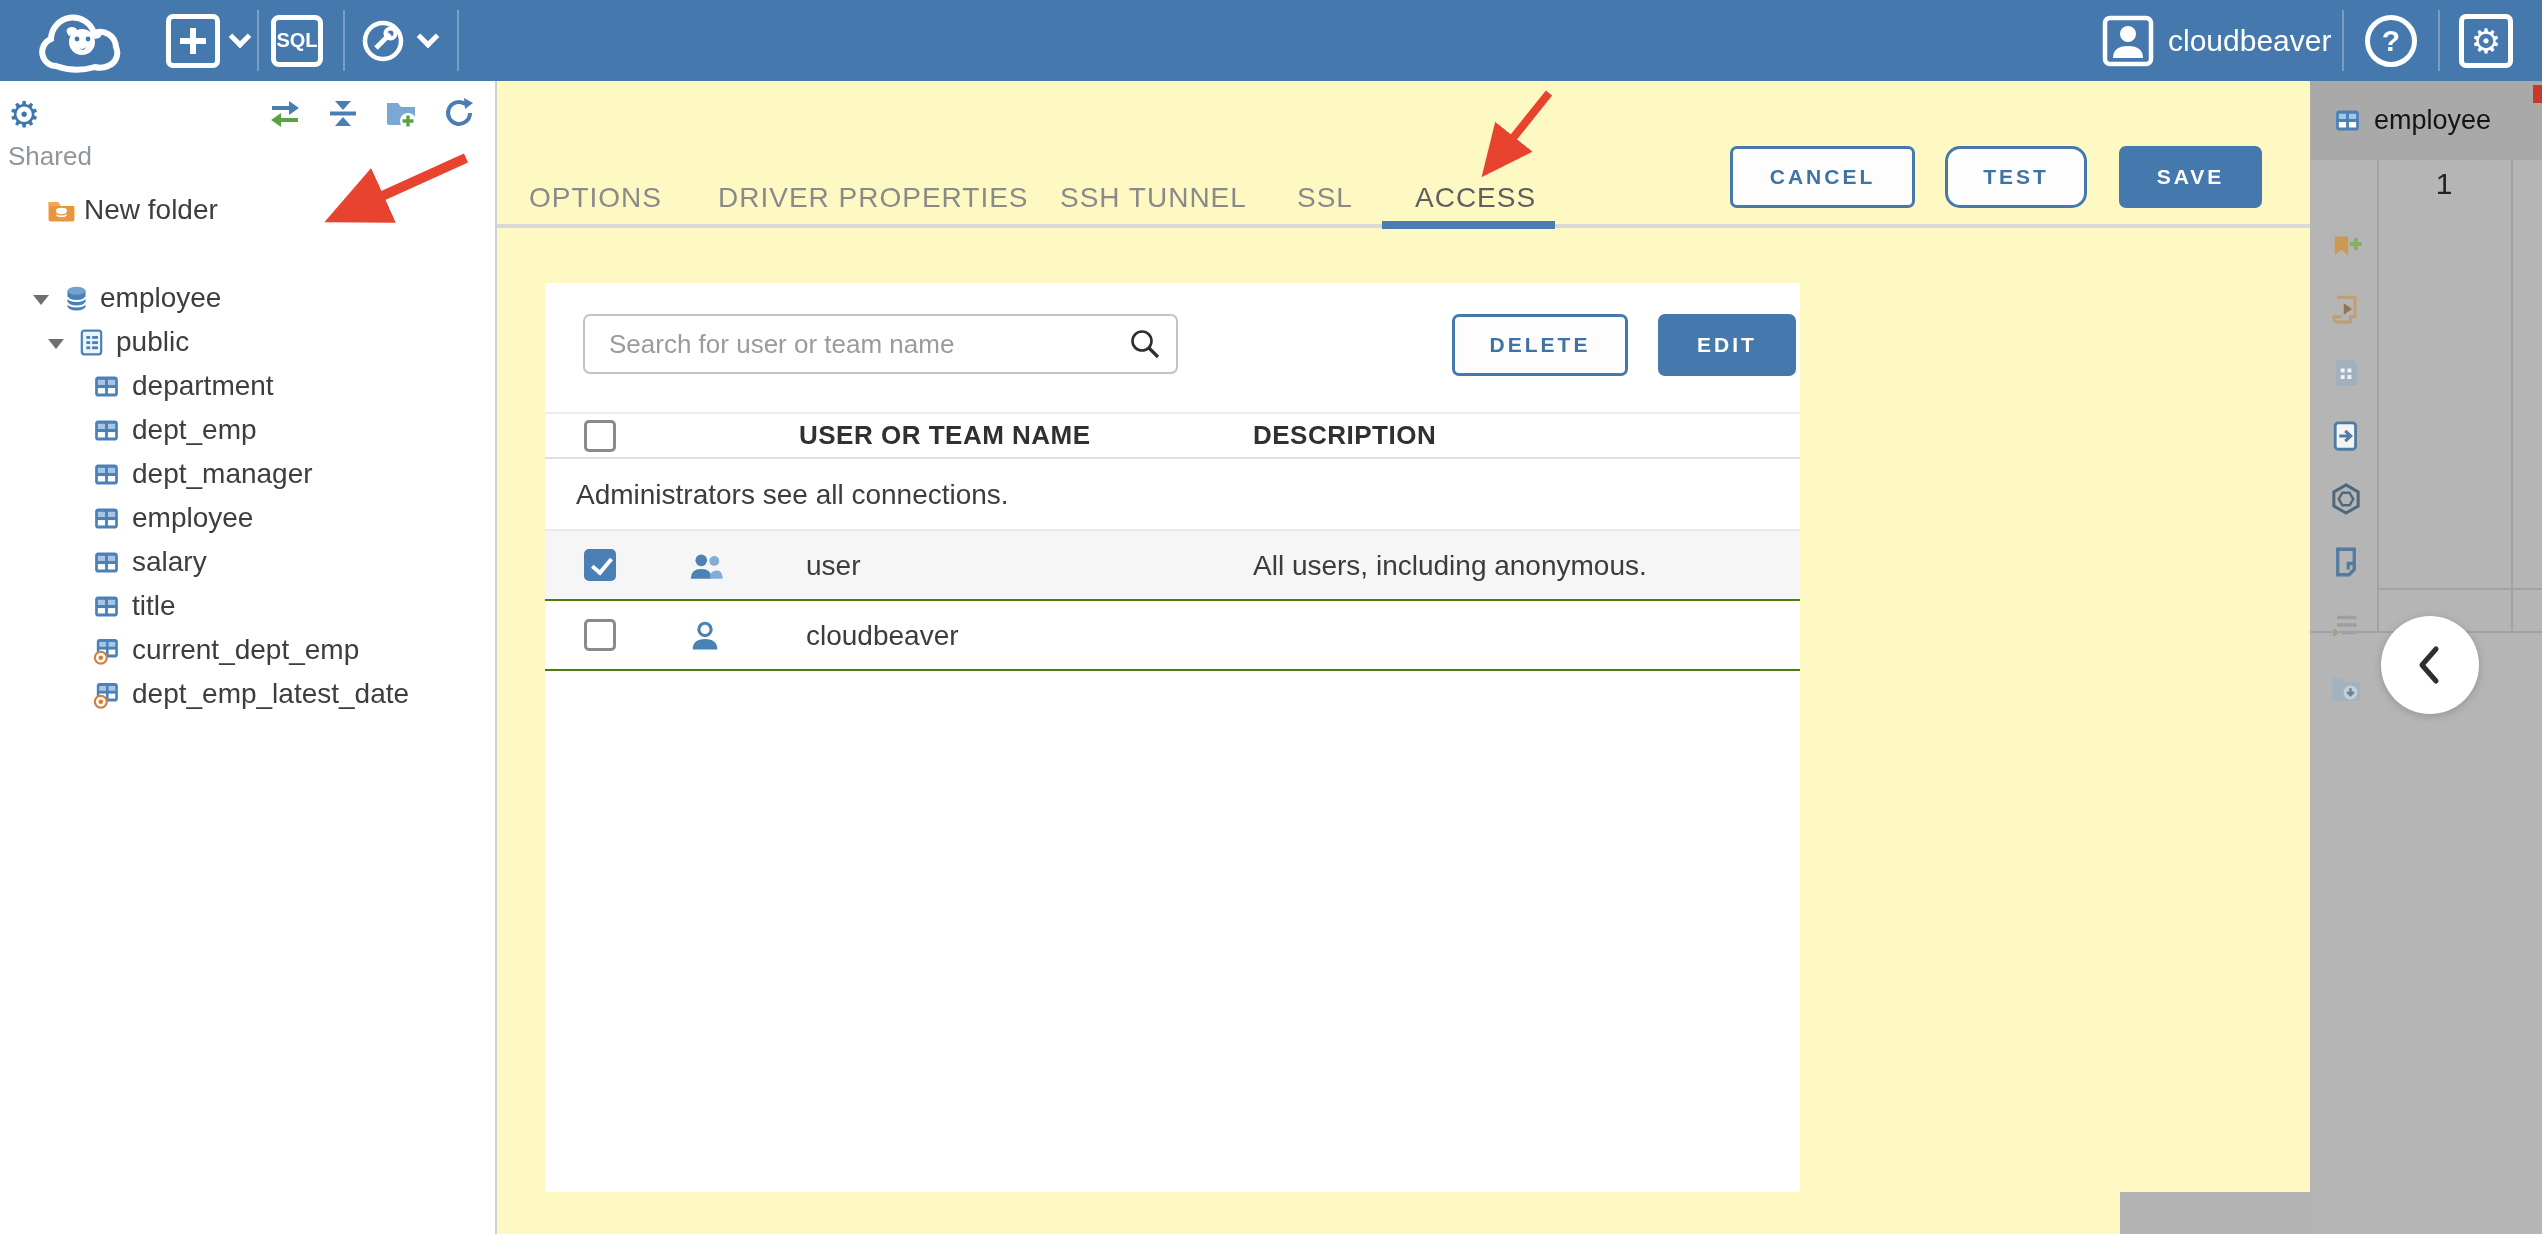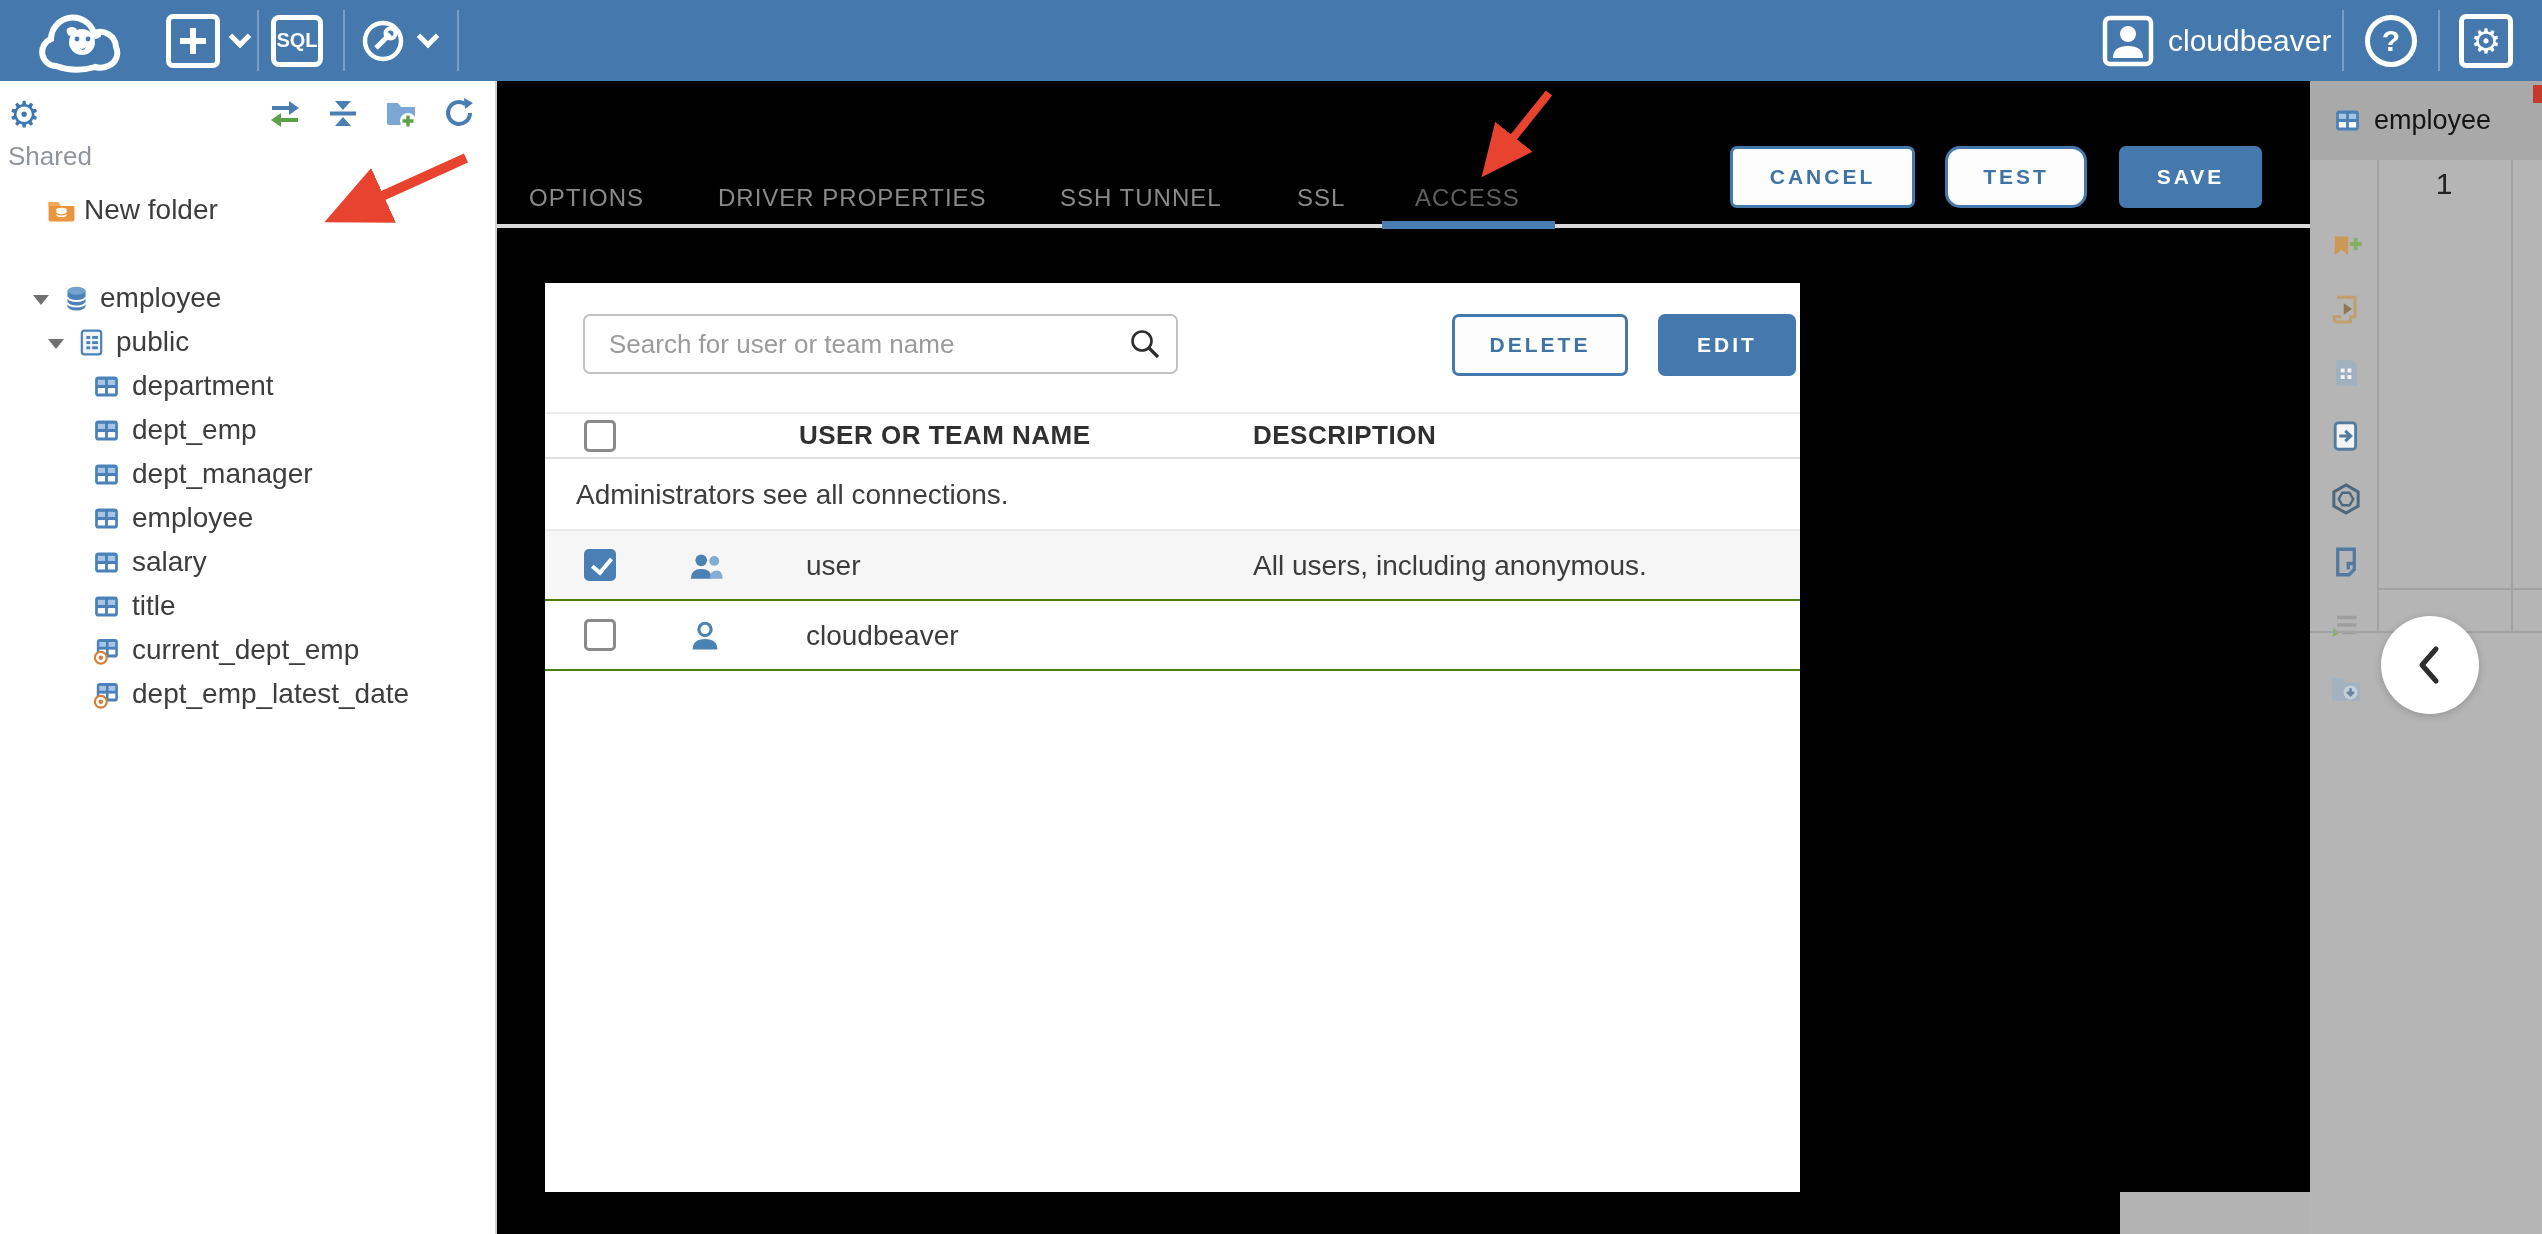--- a/index.html
+++ b/index.html
@@ -1,19 +1,19 @@
 <!DOCTYPE html>
 <html><head>
 <meta charset="utf-8">
 <title>CloudBeaver</title>
 <style>
   * { box-sizing: border-box; margin: 0; padding: 0; }
   html,body { background:#fff; }
   body { font-family:"Liberation Sans", sans-serif; }
-  #app { position:relative; width:2542px; height:1234px; overflow:hidden; background:#000000;padding-left:24px; }
+  #app { position:relative; width:2542px; height:1234px; overflow:hidden; background:#fef9c3;padding-left:24px; }
 
   
   .header { position:absolute; left:0; top:0; width:2542px; height:81px; background:#4579ae; z-index:10; }
   .hdr-divider { position:absolute; top:10px; height:61px; width:2px; background:rgba(255,255,255,.28); }
   .logo { position:absolute; left:26px; top:6px; width:112px; height:69px; }
   .hbtn { position:absolute; top:0; height:81px; display:flex; align-items:center; cursor:pointer; }
   .plus-box { width:54px; height:54px; border:5px solid #fff; border-radius:7px; position:relative; }
   .plus-box::before { content:""; position:absolute; left:9px; top:19px; width:26px; height:6px; background:#fff; }
   .plus-box::after  { content:""; position:absolute; left:19px; top:9px; width:6px; height:26px; background:#fff; }
   .chev-v { width:16px; height:16px; border-right:5px solid #fff; border-bottom:5px solid #fff; transform:rotate(45deg); margin-left:12px; margin-top:-8px; }
@@ -37,21 +37,21 @@
   .trow .burger { display:none; position:absolute; right:18px; top:10px; width:34px; height:24px;
       background:repeating-linear-gradient(#4579ae 0 5px, transparent 5px 10px); cursor:pointer; }
   .trow[data-menu="true"] .burger { display:block; }
   .status-dot { position:absolute; left:calc(46px + var(--lvl,0)*15px - 4px); top:22px; width:15px; height:15px; border-radius:50%; background:#55b54e; border:2px solid #fff; }
   .trow[data-icon="i-postgres"] .status-dot { display:block; }
   .trow:not([data-icon="i-postgres"]) .status-dot { display:none; }
 
   
   .tabbar-line { position:absolute; left:497px; top:224px; width:1813px; height:4px; background:#d9d9d9; }
   .tab-underline { position:absolute; left:1382px; top:221px; width:173px; height:8px; background:#4a7db1; }
-  .tab { position:absolute; top:177px; height:42px; line-height:42px; font-size:24px; letter-spacing:1px; color:#8a8a8a; cursor:pointer; white-space:nowrap; }
+  .tab { position:absolute; top:177px; height:42px; line-height:42px; font-size:28px; letter-spacing:1px; color:#8a8a8a; cursor:pointer; white-space:nowrap; }
   .tab:first-of-type { color:#4f4f4f; }
   .tab[data-active="true"] { color:#5f5f5f; }
 
   
   .btn { position:absolute; height:62px; border-radius:7px; font-size:21px; font-weight:bold; letter-spacing:3px;
          display:flex; align-items:center; justify-content:center; cursor:pointer; font-family:inherit; }
   .btn.outline { background:#fdfdfd; border:3px solid #4579ae; color:#3f73a6; }
   .btn.filled  { background:#4579ae; border:3px solid #4579ae; color:#fff; }
   #btn-cancel { left:1730px; top:146px; width:185px; }
   #btn-test   { left:1945px; top:146px; width:142px;border-radius:15px; }

